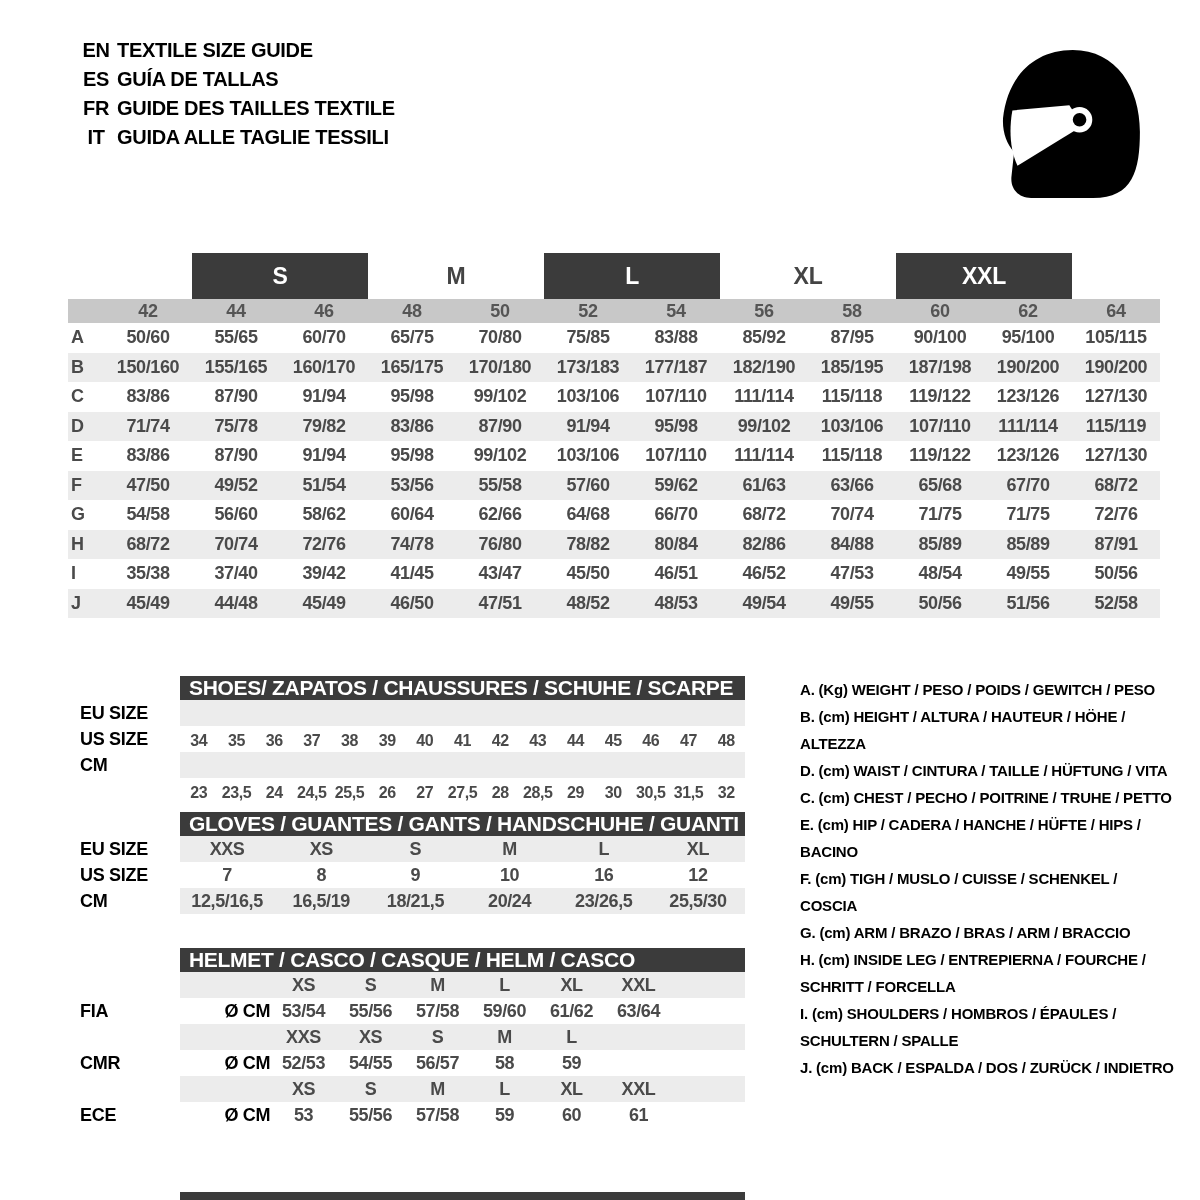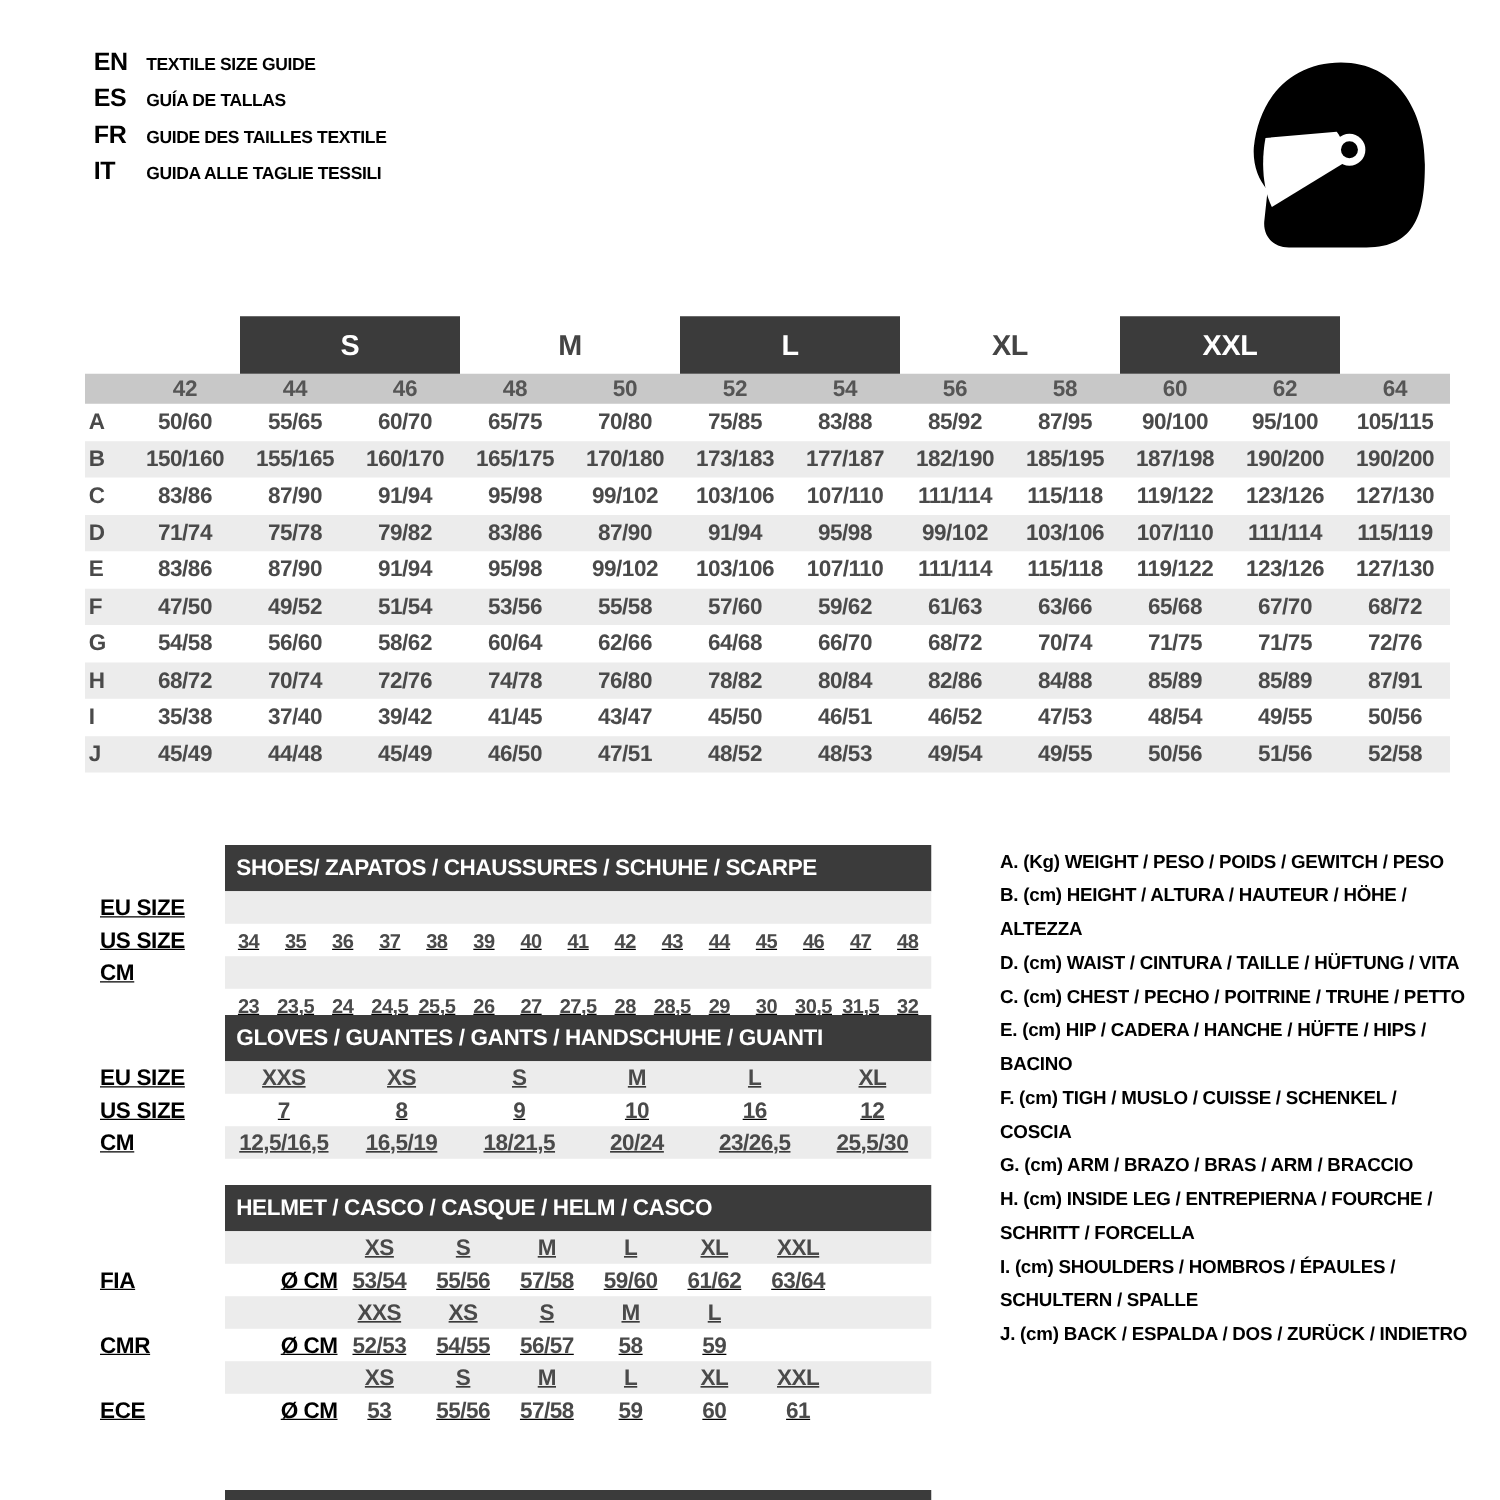--- a/index.html
+++ b/index.html
@@ -3,23 +3,23 @@
 <meta charset="utf-8">
 <style>
   html,body{margin:0;padding:0;background:#fff;}
   .page{
     position:relative;width:1200px;height:1200px;background:#fff;overflow:hidden;
     font-family:"Liberation Sans",sans-serif;font-weight:bold;color:#000;
     -webkit-font-smoothing:antialiased;
   }
   
   .langs{position:absolute;left:75px;top:36px;}
-  .lang-row{display:flex;height:29px;align-items:center;}
+  .lang-row{display:flex;height:29px;align-items:center;text-align:center;}
   .lang-code{width:42px;font-size:20px;letter-spacing:-0.3px;}
-  .lang-title{font-size:14px;letter-spacing:-0.3px;}
+  .lang-title{font-size:20px;letter-spacing:-0.3px;}
   
   .helmet-logo{position:absolute;left:975px;top:38px;width:170px;height:172px;}
   
   .main-table{position:absolute;left:68px;top:253px;width:1092px;}
   .bands{display:grid;grid-template-columns:36px repeat(12,1fr);height:46px;}
   .band{display:flex;align-items:center;justify-content:center;font-size:23px;color:#444;letter-spacing:-0.3px;}
   .band.boxed{background:var(--dark-bar,#3b3b3b);color:#fff;}
   .bands div:nth-of-type(1){grid-column:3 / span 2;}
   .bands div:nth-of-type(2){grid-column:5 / span 2;}
   .bands div:nth-of-type(3){grid-column:7 / span 2;}
@@ -27,24 +27,24 @@
   .bands div:nth-of-type(5){grid-column:11 / span 2;}
   .numrow{display:grid;grid-template-columns:36px repeat(12,1fr);height:24px;background:var(--column-band,#c8c8c8);align-items:center;}
   .numrow .cell{text-align:center;font-size:18px;color:#555;letter-spacing:-0.3px;}
   .trow{display:flex;height:29.5px;align-items:center;}
   .trow.shaded{background:var(--row-shade,#ececec);}
   .trow .letter{width:36px;padding-left:3px;box-sizing:border-box;font-size:18px;color:#4a4a4a;}
   .trow .vals{flex:1;display:grid;grid-template-columns:repeat(12,1fr);}
   .trow .cell{text-align:center;font-size:18px;color:var(--value-text,#4a4a4a);letter-spacing:-0.4px;white-space:nowrap;}
   
   .section{position:absolute;left:80px;width:665px;}
-  .sec-title{margin-left:100px;height:37px;background:var(--dark-bar,#3b3b3b);color:#fff;
+  .sec-title{margin-left:100px;height:24px;background:var(--dark-bar,#3b3b3b);color:#fff;
     display:flex;align-items:center;padding-left:9px;box-sizing:border-box;
-    font-size:18px;letter-spacing:-0.3px;white-space:nowrap;}
-  .srow{display:flex;height:26px;align-items:stretch;text-decoration:underline;}
+    font-size:21px;letter-spacing:-0.3px;white-space:nowrap;}
+  .srow{display:flex;height:26px;align-items:stretch;}
   .slabel{width:100px;display:flex;align-items:center;font-size:18px;letter-spacing:-0.3px;}
   .scells{flex:1;display:grid;align-items:center;}
   .scells.shaded{background:var(--row-shade,#e9e9e9);}
   .scells .cell{text-align:center;color:var(--value-text,#4a4a4a);white-space:nowrap;letter-spacing:-0.4px;}
   .cols15{grid-template-columns:repeat(15,1fr);}
   .cols15 .cell{font-size:16px;margin-top:32px;}
   .cols6{grid-template-columns:repeat(6,1fr);}
   .cols6 .cell{font-size:18px;}
   .helmet-grid{grid-template-columns:90px repeat(6,67px) 1fr;}
   .helmet-grid .cell{font-size:18px;}

